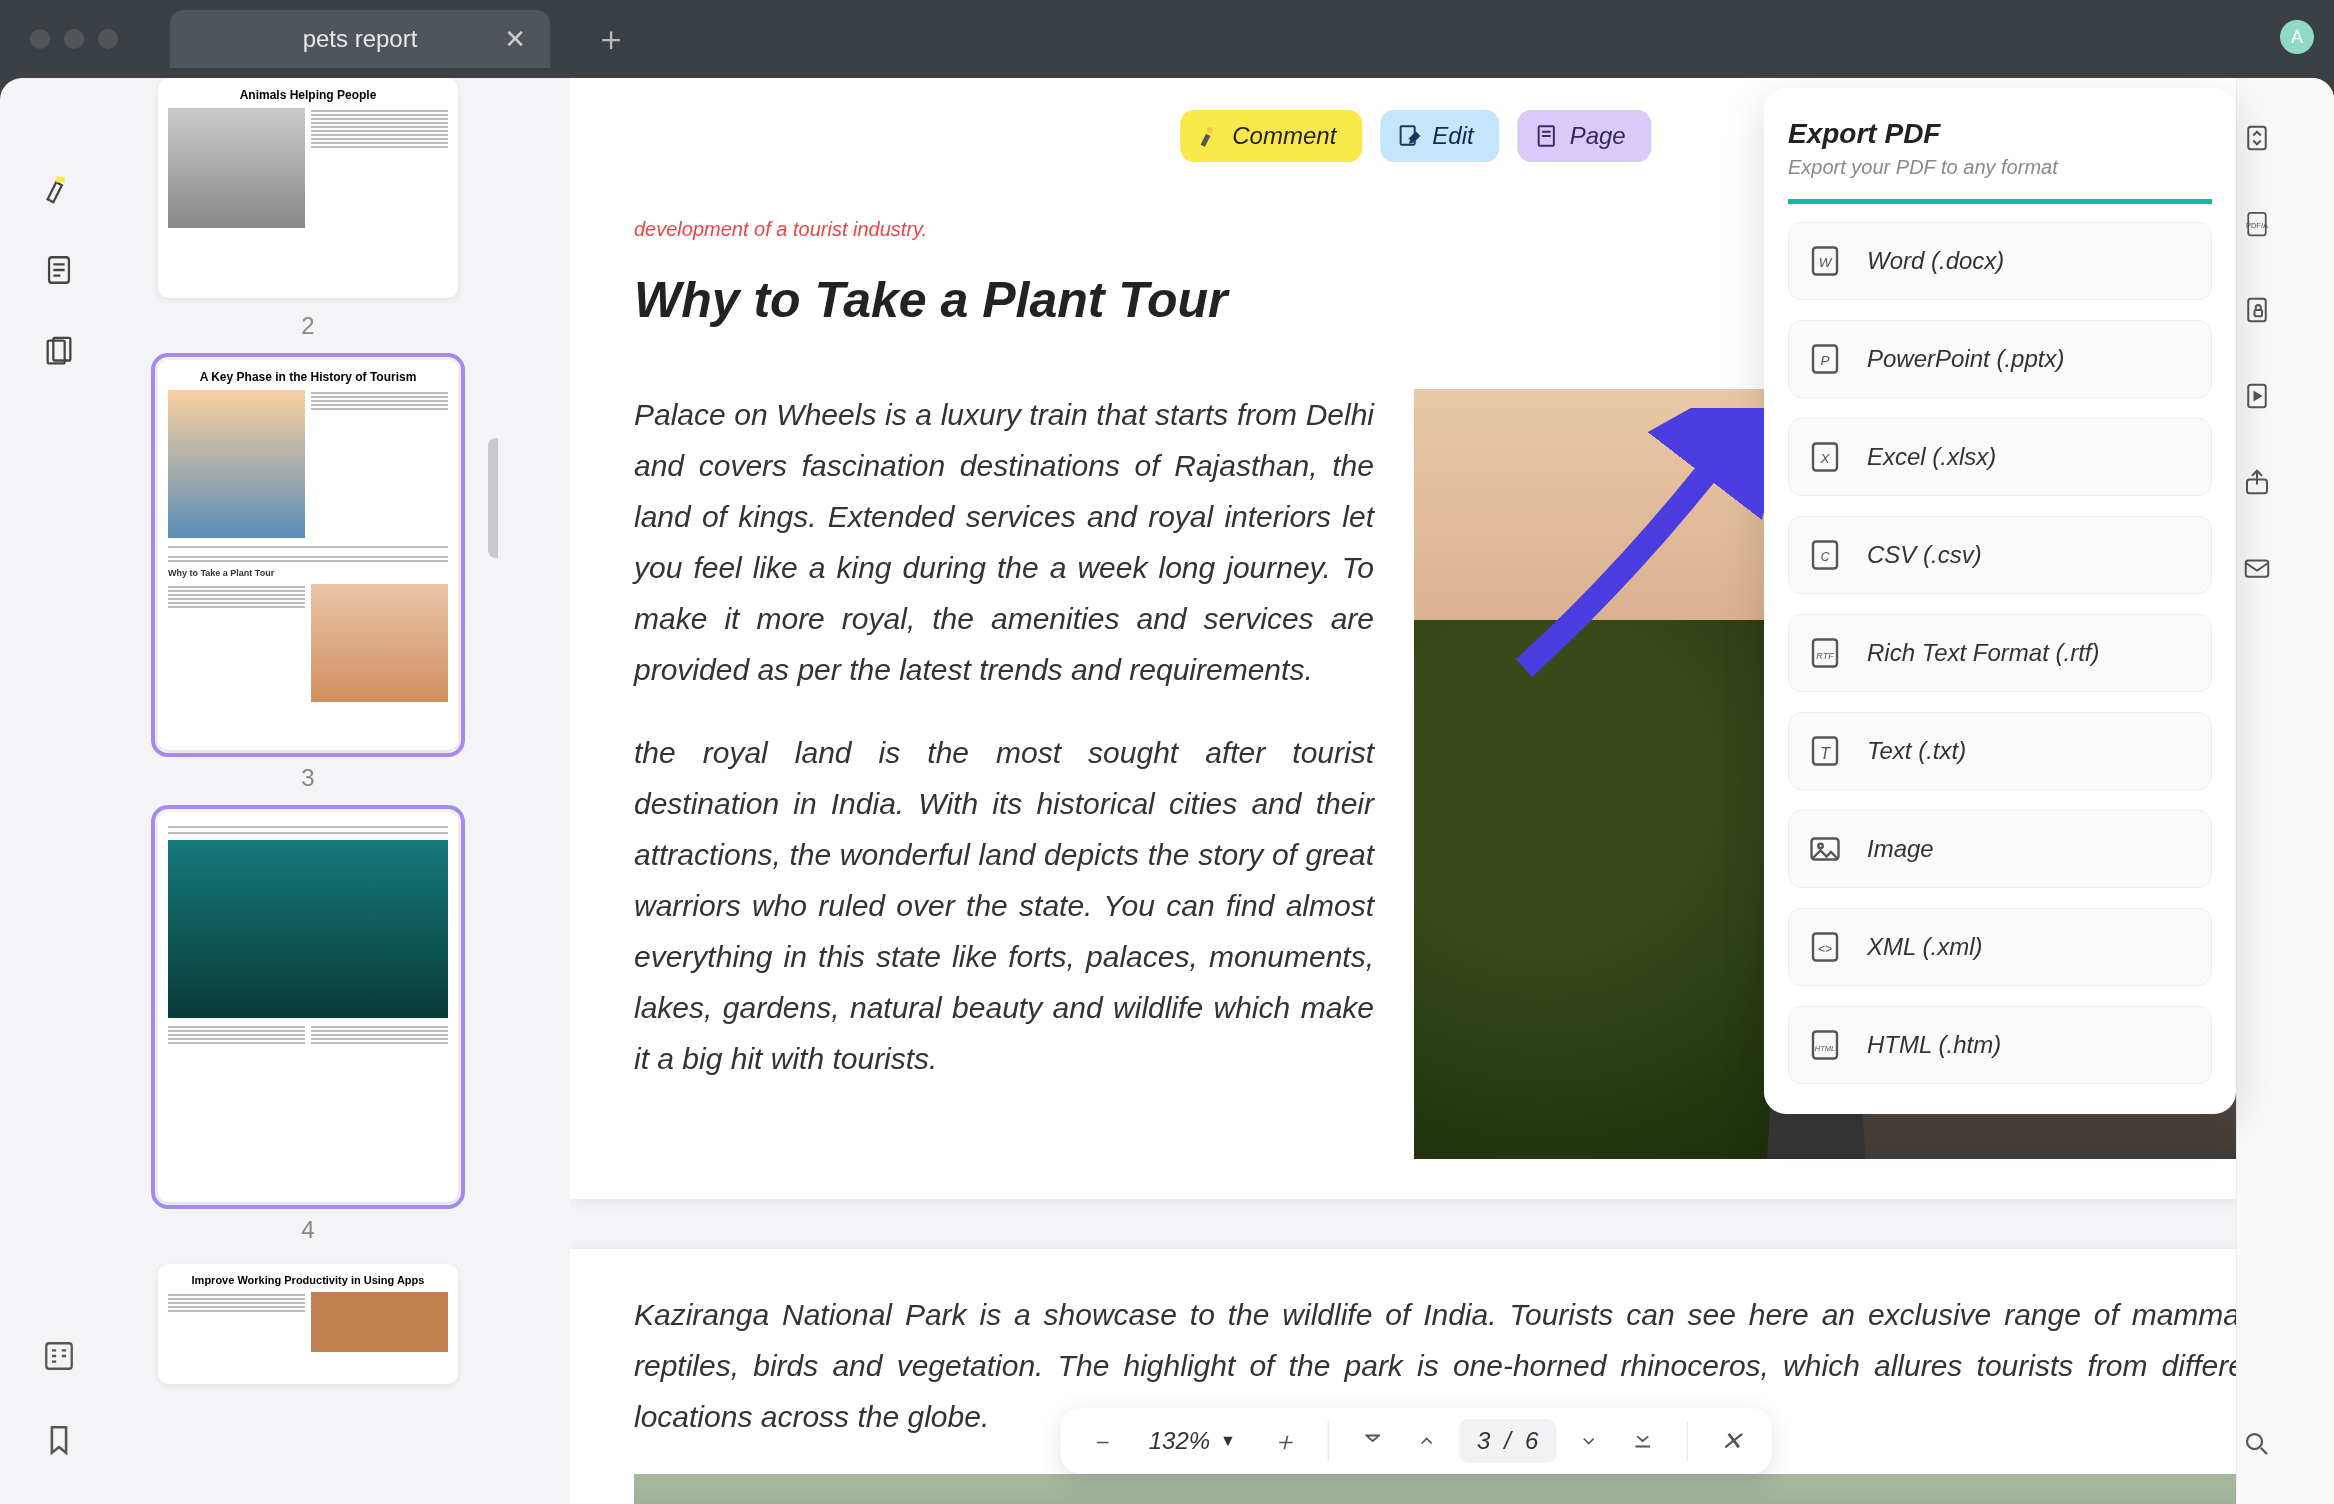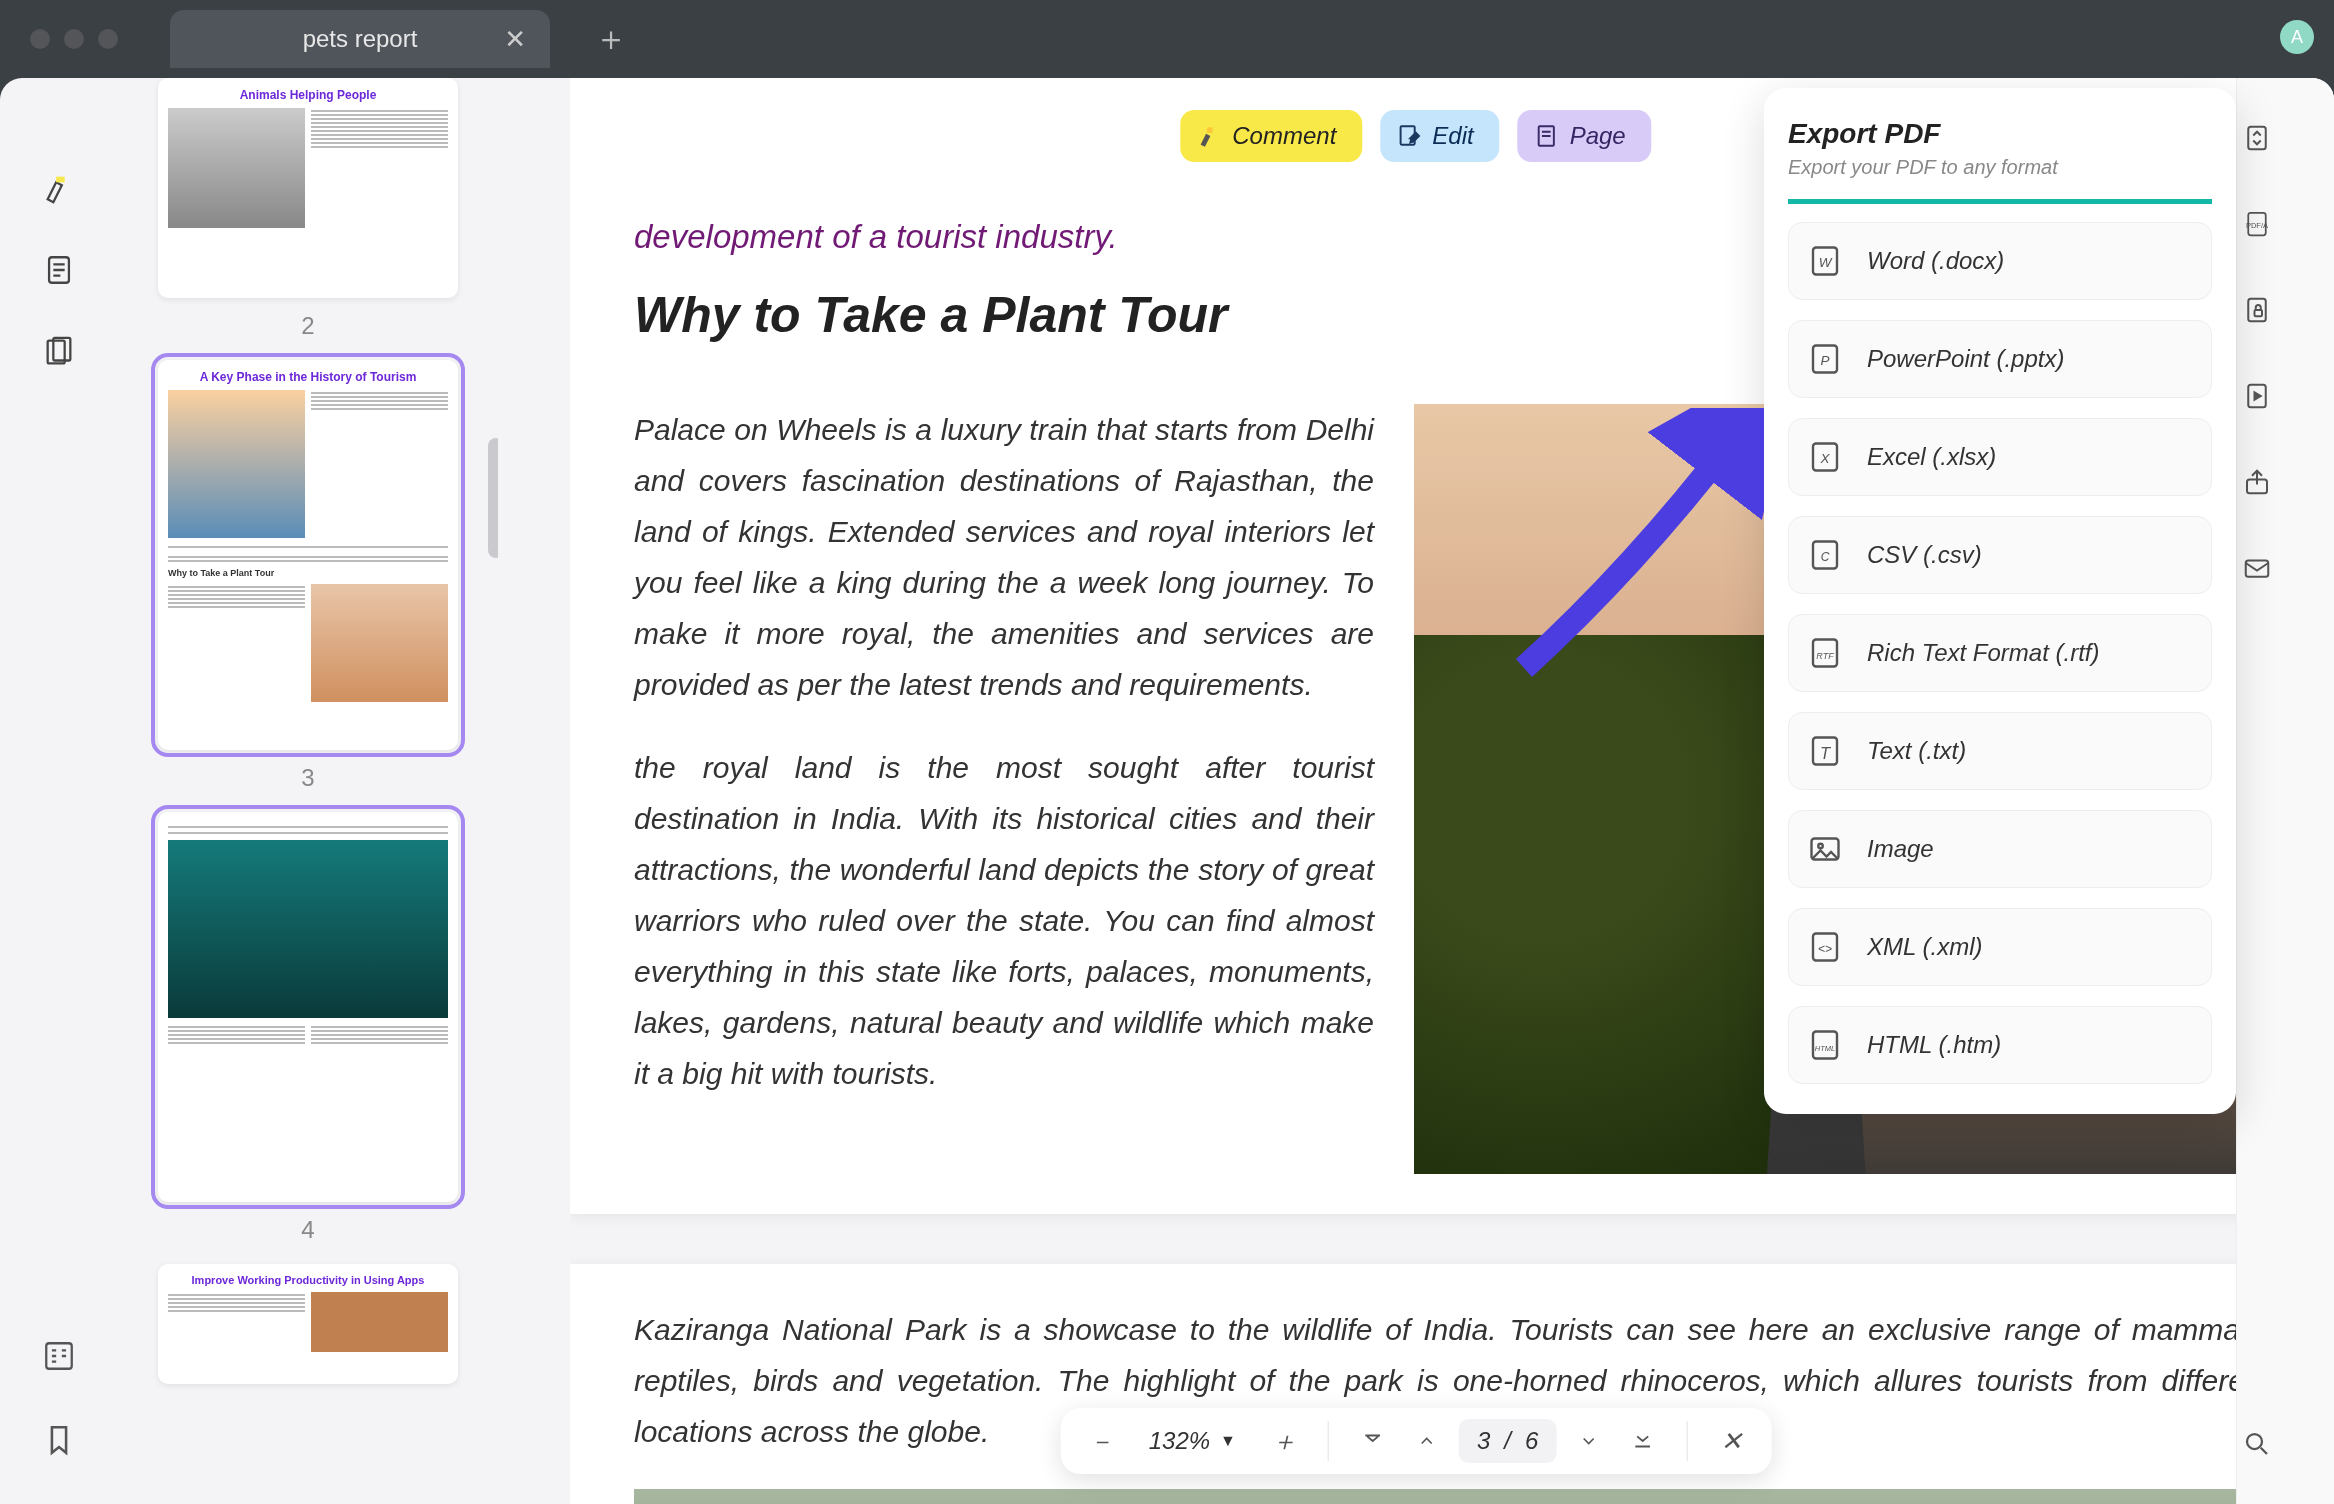--- a/index.html
+++ b/index.html
@@ -15,39 +15,39 @@
 .app-body { background: #f4f4f6; position: absolute; left: 0; right: 0; bottom: 0; top: 78px; border-radius: 22px 22px 0 0; display: flex; overflow: hidden; }
 .left-toolbar { width: 118px; padding-top: 90px; display: flex; flex-direction: column; align-items: center; gap: 42px; position: relative; }
 .lt-icon { width: 40px; height: 40px; display:flex;align-items:center;justify-content:center; }
 .lt-icon svg { width: 34px; height: 34px; }
 .lt-bottom { position:absolute; bottom: 44px; display:flex; flex-direction:column; gap:44px; align-items:center; }
 .thumb-panel { width: 380px; background:#f4f4f6; overflow-y: auto; padding: 0 40px; position: relative; }
 .thumb-wrap { margin-bottom: 20px; }
 .thumb { background:#fff; border-radius: 10px; box-shadow: 0 2px 6px rgba(0,0,0,.08); overflow:hidden; height: 220px; padding:10px; font-size:7px; color:#333; position:relative;}
 .thumb.sel { outline: 4px solid #a589f0; outline-offset: 3px; }
 .thumb-num { text-align:center; color:#888; font-size: 24px; margin-top: 14px; }
-.thumb .t-title { font-size:12px; font-weight:bold; color:#6d28d9; margin-bottom:6px; text-align:center;}
+.thumb .t-title { font-size:12px; font-weight:bold; color:#000000; margin-bottom:6px; text-align:center;}
 .thumb .t-cols { display:flex; gap:6px; height:60%; }
 .thumb .t-img { background:linear-gradient(#e8c5a8,#d09060); flex:1; }
 .thumb .t-img.sky { background:linear-gradient(#fbd0a0,#5a8db8); }
 .thumb .t-img.water { background:linear-gradient(#157a7a,#0a3a3a); }
 .thumb .t-img.cat { background:linear-gradient(#cbcbcb,#888); }
 .thumb .t-txt { flex:1; font-size:5px; line-height:1.2; color:#666; overflow:hidden;}
 .fake-line { background:#bbb; height:2px; margin:2px 0; }
 .scroll-track { position:absolute; top:360px; right:-6px; width:16px; height:120px; background:#c9c9ce; border-radius:8px; }
 .main { flex:1; position:relative; overflow:hidden;font-style:italic; }
 .toolbar-float { position:absolute; top:32px; left: 50%; transform: translateX(-50%); display:flex; gap:18px; z-index:3; }
 .pill { height:52px; padding:0 26px 0 16px; border-radius:14px; display:flex; align-items:center; gap:10px; font-size:24px; font-weight:500; }
 .pill.yellow{ background:#f9e948; color:#222;}
 .pill.blue  { background:#c4e5fb; color:#0b2d55;}
 .pill.purple{ background:#d9cbf8; color:#342563;}
 .pill svg{width:26px;height:26px;}
 .pages { position:absolute; left:72px; right:0; top:0; bottom:0; overflow-y:auto; padding-top:0;}
 .page { background:#fff; margin:0 0 50px 0; box-shadow: 0 2px 14px rgba(0,0,0,.07); padding: 40px 64px; position:relative;}
-.page1-top { font-size:33px; color:#701a75; margin-bottom:18px; margin-top:100px;}
+.page1-top { font-size:20px; color:#ef4444; margin-bottom:18px; margin-top:100px;}
 h2.sec { font-size:50px; font-weight:800; color:#222; margin: 30px 0 60px; }
 .flex-row { display:flex; gap:40px; }
 .col-text { flex: 0 0 740px; font-size:30px; line-height:1.70; color:#333; text-align:justify;}
 .col-text p { margin-bottom:32px; }
 .side-img { flex:1; min-width:280px; background:linear-gradient(180deg,#e8c8a6 0%, #d6a98a 40%, #b0886a 60%, #3f3a36 100%); height:770px; position:relative; overflow:hidden;}
 .eiffel { position:absolute; bottom:0; left:38%; width:18%; height:80%; background:linear-gradient(#777,#333); clip-path: polygon(50% 0, 60% 20%, 68% 45%, 82% 100%, 18% 100%, 32% 45%, 40% 20%); }
 .bush { position:absolute; bottom:0; left:0; width:50%; height:70%; background:radial-gradient(circle at 30% 30%, #3a4a1a 30%, #1a2a0a 100%);}
 .page2 .para { font-size:30px; line-height:1.7; color:#333; text-align:justify; margin-bottom:32px; }
 .big-photo { height: 340px; background:linear-gradient(#a8b8a0,#506048); }
 .export-panel { position:absolute; right:98px; top:10px; width:472px; background:#fff; border-radius:22px; box-shadow: 0 12px 44px rgba(0,0,0,.14); padding:30px 24px; z-index:5; }

